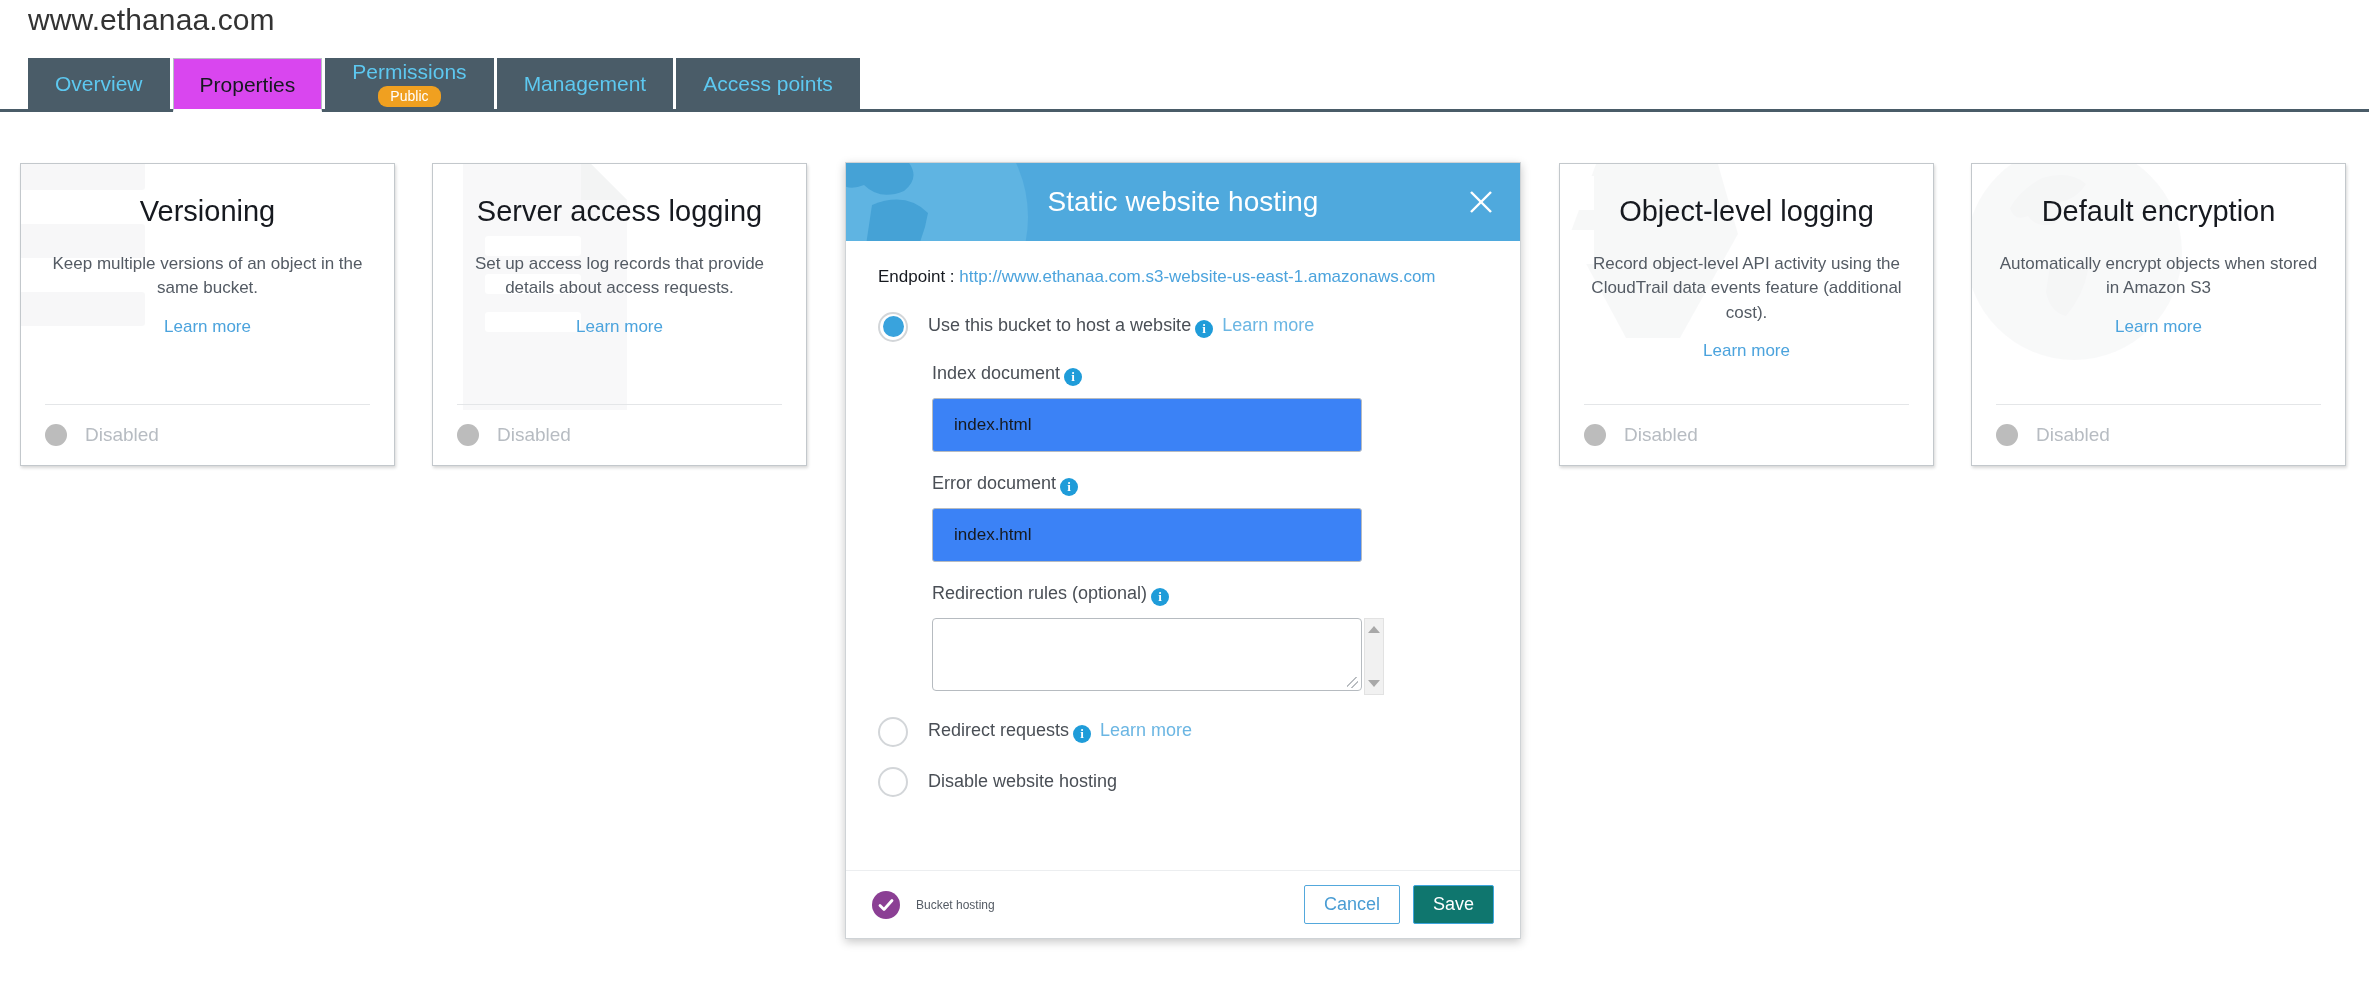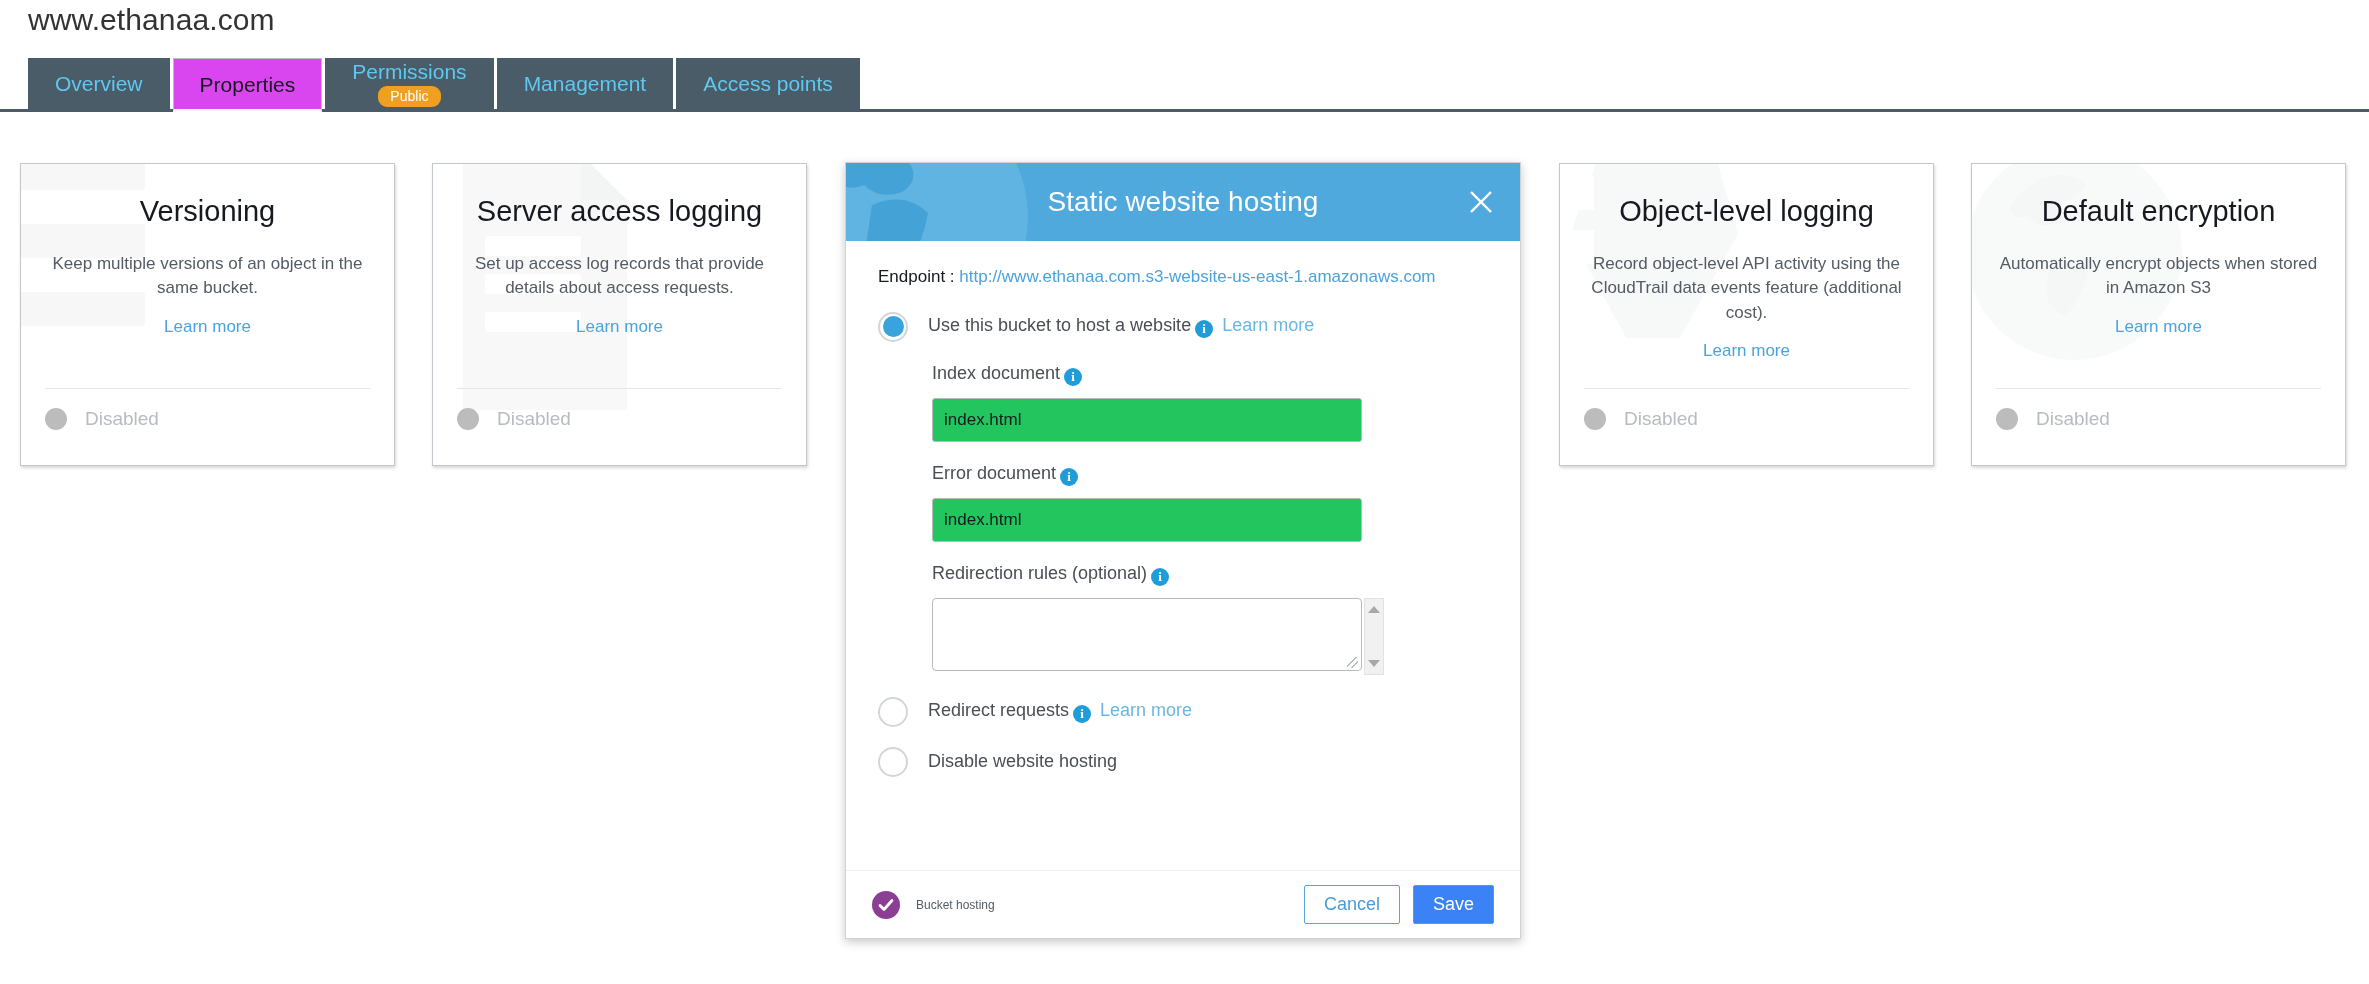--- a/index.html
+++ b/index.html
@@ -53,21 +53,21 @@
   .card-watermark {
     position:absolute; left:-46px; top:-26px;
     width:260px; height:300px; opacity:0.5;
     pointer-events:none;
   }
   .card-inner { position:relative; z-index:2; padding:20px 24px 0; text-align:center; height:100%; }
   .card-title { font-size:29px; color:#16191f; font-weight:400; line-height:1.15; margin:11px 0 0; }
   .card-desc { font-size:17px; color:#545b64; line-height:1.42; margin:24px auto 0; max-width:420px; }
   .card-link { font-size:17px; color:#4ba3dd; margin-top:16px; display:inline-block; cursor:pointer; }
   .card-foot {
-    position:absolute; left:24px; right:24px; bottom:16px; height:61px;
+    position:absolute; left:24px; right:24px; bottom:0; height:61px;
     border-top:1px solid #e4e6e8;
     display:flex; align-items:center;
   }
   .dot-disabled {
     width:22px; height:22px; border-radius:50%; background:#bcbcbc; flex:none;
   }
   .foot-text { font-size:19px; color:#b7bcc2; margin-left:18px; }
 
   
   #modal {
@@ -105,24 +105,24 @@
     display:inline-block; vertical-align:-2px; width:18px; height:18px;
     border-radius:50%; background:#1f9cd9; color:#ffffff;
     font-size:13px; font-weight:bold; line-height:18px; text-align:center;
     margin:0 2px 0 4px; cursor:pointer; font-family:"Liberation Serif", serif;
   }
   .learn-link { color:#6bb6e3; font-size:18px; margin-left:7px; text-decoration:none; cursor:pointer; }
 
   .field-block { margin-left:54px; }
   .field-label { font-size:18px; color:#4a4f56; margin-top:21px; }
   .text-input {
-    display:block; width:430px; height:44px; margin-top:12px;
+    display:block; width:430px; height:54px; margin-top:12px;
     border:1px solid #b6bbc0; border-radius:3px;
-    padding:0 11px; font-size:17px; color:#16191f;
-    font-family:"Liberation Sans", sans-serif; background:#22c55e;
+    padding:0 21px; font-size:17px; color:#16191f;
+    font-family:"Liberation Sans", sans-serif; background:#3b82f6;
   }
   .ta-wrap { position:relative; width:452px; margin-top:12px; }
   .textarea-box {
     width:430px; height:73px;
     border:1px solid #b6bbc0; border-radius:4px; background:#ffffff;
     position:relative;
   }
   .ta-resize {
     position:absolute; right:3px; bottom:2px; width:11px; height:11px;
     background:
@@ -146,21 +146,21 @@
     display:flex; align-items:center; justify-content:center;
   }
   #bucket-hosting-label { font-size:12px; color:#545b64; margin-left:16px; }
   #modal-footer .spacer { flex:1; }
   .btn {
     font-size:18px; font-family:"Liberation Sans", sans-serif;
     height:39px; padding:0 19px; border-radius:2px; cursor:pointer;
     display:flex; align-items:center; justify-content:center;
   }
   #cancel-button { background:#ffffff; border:1px solid #54a8dc; color:#4a9dd4; margin-right:13px; }
-  #save-button { background:#3b82f6; border:1px solid #3da5dd; color:#ffffff; }
+  #save-button { background:#0f766e; border:1px solid #3da5dd; color:#ffffff; }
 </style>
 </head>
 <body>
 
 <div id="bucket-title">www.ethanaa.com</div>
 
 <div id="tabbar">
   <div class="tab">
     <span class="tab-label">Overview</span>
   </div>

